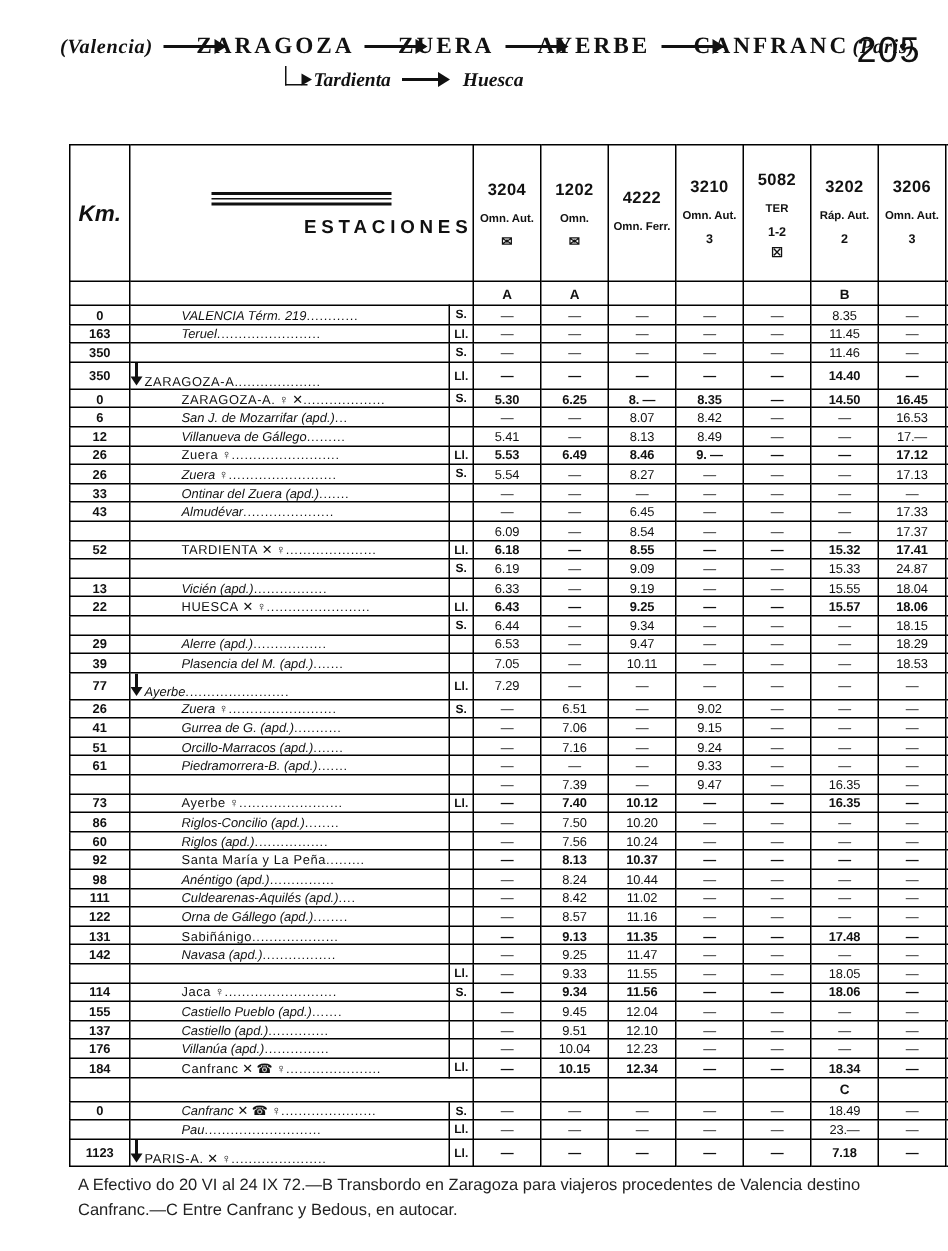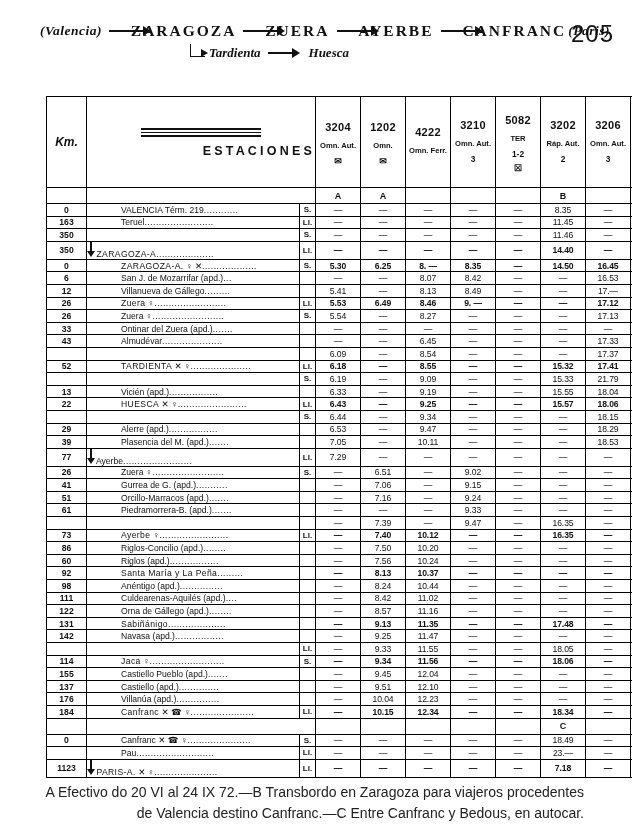--- a/index.html
+++ b/index.html
@@ -1,21 +1,21 @@
 <!DOCTYPE html>
 <html><head>
 <meta charset="utf-8">
 <style>
   html,body{margin:0;padding:0;background:#ffffff;}
   body{width:632px;height:834px;font-family:"Liberation Serif",serif;color:#111;position:relative;overflow:hidden;}
   .page{position:relative;width:632px;height:834px;box-sizing:border-box;padding:0;}
 
   
   .header{position:relative;height:78px;padding:22px 22px 0 40px;box-sizing:border-box;}
-  .route-line{display:flex;align-items:center;font-style:italic;font-weight:bold;font-size:15px;letter-spacing:.5px;white-space:nowrap;justify-content:flex-end;}
+  .route-line{display:flex;align-items:center;font-style:italic;font-weight:bold;font-size:15px;letter-spacing:.5px;white-space:nowrap;}
   .route-line .city{font-style:normal;font-weight:bold;letter-spacing:2px;font-size:15.5px;}
   .route-line .paren{font-style:italic;font-weight:bold;font-size:13.5px;}
   .arrow{display:inline-block;position:relative;width:44px;height:12px;margin:0 7px;}
   .arrow::before{content:"";position:absolute;left:0;top:5px;width:38px;height:1.6px;background:#111;}
   .arrow::after{content:"";position:absolute;left:34px;top:1px;border-left:8px solid #111;border-top:5px solid transparent;border-bottom:5px solid transparent;}
   .arrow.short{width:34px;}
   .arrow.short::before{width:28px;}
   .arrow.short::after{left:24px;}
   .pagenum{position:absolute;right:18px;top:20px;font-family:"Liberation Sans",sans-serif;font-weight:normal;font-size:24px;letter-spacing:1px;}
   .subroute{margin-left:150px;margin-top:5px;display:flex;align-items:center;font-style:italic;font-weight:bold;font-size:13px;}
@@ -31,50 +31,50 @@
   .col-est{width:213px;}
   .col-sl{width:16px;}
   .col-tr{width:45px;}
 
   
   .hd{height:90px;text-align:center;font-family:"Liberation Sans",sans-serif;font-weight:bold;}
   .hd .tno{font-size:11px;letter-spacing:.3px;padding-top:3px;}
   .hd .ttype{font-size:7.6px;line-height:1.15;margin-top:9px;}
   .hd .tclass{font-size:8.4px;margin-top:6px;}
   .hd .ticon{font-size:9px;margin-top:4px;}
-  .km-head{text-align:center;font-family:"Liberation Sans",sans-serif;font-weight:bold;font-style:italic;font-size:12px;}
+  .km-head{text-align:center;font-family:"Liberation Sans",sans-serif;font-weight:bold;font-style:italic;font-size:15px;}
   .est-head{text-align:right;font-family:"Liberation Sans",sans-serif;font-weight:bold;font-size:12.5px;letter-spacing:3.2px;}
   .est-head .rules{display:block;width:120px;margin:0 auto 7px auto;}
   .est-head .rules i{display:block;height:1.4px;background:#111;margin:2.2px 0;}
 
   
   .noterow td{height:15px;text-align:center;font-family:"Liberation Sans",sans-serif;font-weight:bold;font-size:9px;}
 
   
   tr.r td{height:11.6px;}
   .km{text-align:center;font-family:"Liberation Sans",sans-serif;font-weight:bold;font-size:8.6px;}
   .est{font-family:"Liberation Sans",sans-serif;font-size:8.6px;padding-left:4px;white-space:nowrap;overflow:hidden;}
-  .est .nm{}
+  .est .nm{font-style:italic;}
   .est .bold{font-weight:normal;font-style:normal;letter-spacing:.4px;}
   .est .dots{letter-spacing:.5px;}
   .est .ind{display:inline-block;width:34px;}
   .sl{text-align:center;font-family:"Liberation Sans",sans-serif;font-weight:bold;font-size:8px;}
   .tm{text-align:center;font-family:"Liberation Sans",sans-serif;font-size:8.6px;letter-spacing:-.1px;}
   .tm.b{font-weight:bold;}
 
   
   tr.sep td{border-top:1.6px solid #000;}
 
   
   .darr{display:inline-block;width:7px;height:15px;position:relative;}
   .darr::before{content:"";position:absolute;left:3px;top:0;width:1.5px;height:11px;background:#111;}
   .darr::after{content:"";position:absolute;left:0px;top:9px;border-top:6px solid #111;border-left:4px solid transparent;border-right:4px solid transparent;}
 
   
-  .foot{position:absolute;left:32px;top:782px;width:552px;font-family:"Liberation Sans",sans-serif;font-size:14px;line-height:1.5;color:#222;text-align:right;}
+  .foot{position:absolute;left:52px;top:782px;width:552px;font-family:"Liberation Sans",sans-serif;font-size:11px;line-height:1.5;color:#222;}
 </style>
 </head>
 <body>
 
 <div class="page">
 
   <div class="header">
     <div class="route-line">
       <span class="paren">(Valencia)</span>
       <span class="arrow"></span>
@@ -365,21 +365,21 @@
           <tr class="r">
             <td class="km"></td>
             <td class="est"><span class="ind"></span></td>
             <td class="sl">S.</td>
             <td class="tm">6.19</td>
             <td class="tm">—</td>
             <td class="tm">9.09</td>
             <td class="tm">—</td>
             <td class="tm">—</td>
             <td class="tm">15.33</td>
-            <td class="tm">21.79</td>
+            <td class="tm">24.87</td>
             <td class="tm">19.30</td>
           </tr>
           <tr class="r">
             <td class="km">13</td>
             <td class="est"><span class="ind"></span><span class="nm">Vicién (apd.)</span><span class="dots">.................</span></td>
             <td class="sl"></td>
             <td class="tm">6.33</td>
             <td class="tm">—</td>
             <td class="tm">9.19</td>
             <td class="tm">—</td>

